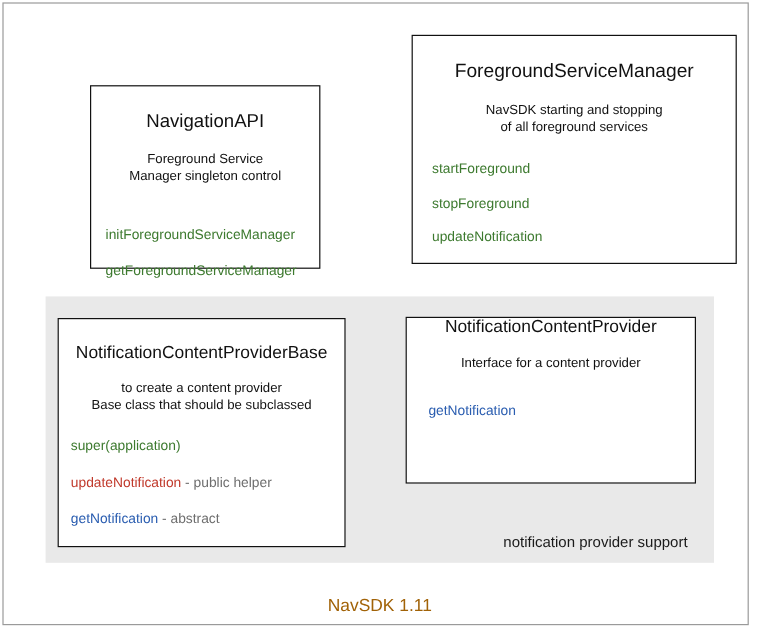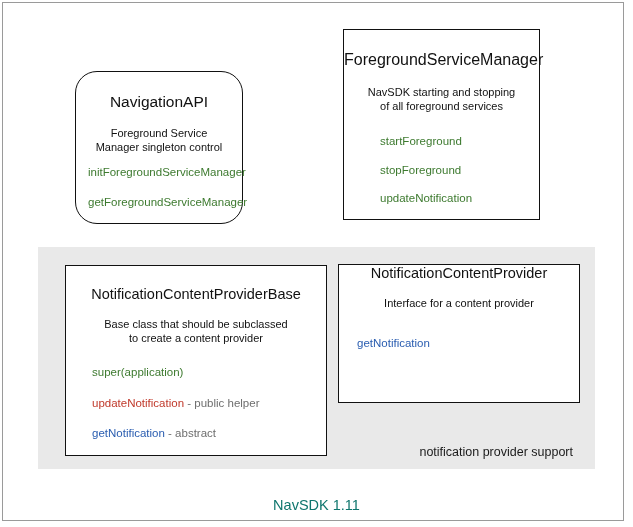--- a/index.html
+++ b/index.html
@@ -85,68 +85,67 @@
   }
   .member-name.green { color: #3d7a2f; }
   .member-name.blue  { color: #2a5db0; margin-top: 36px; }
   .member-name.red   { color: #c0392b; }
   .member-note { color: #6e6e6e; }
 
   
   #box-navigation-api {
     left: 75px;
     top: 71px;
-    width: 168px;
+    width: 192px;
     height: 153px;
-    border-radius: 22px;
   }
   #box-navigation-api .class-title {
     font-size: 15.5px;
     margin-top: 21px;
   }
   #box-navigation-api .class-desc { margin-top: 15px; }
   #box-navigation-api .member-list {
-    margin-top: 13px;
+    margin-top: 37px;
     padding-left: 12px;
   }
   #box-navigation-api .member { margin-bottom: 18px; }
 
   
   #box-foreground-service-manager {
     left: 343px;
     top: 29px;
-    width: 197px;
+    width: 271px;
     height: 191px;
   }
   #box-foreground-service-manager .class-title {
     font-size: 16px;
     margin-top: 21px;
   }
   #box-foreground-service-manager .class-desc { margin-top: 16px; }
   #box-foreground-service-manager .member-list {
     margin-top: 23px;
     padding-left: 16px;
   }
-  #box-foreground-service-manager .member { margin-bottom: 17px; margin-left: 20px; }
+  #box-foreground-service-manager .member { margin-bottom: 17px; }
 
   
   #box-notification-content-provider-base {
-    left: 65px;
+    left: 48px;
     top: 265px;
-    width: 262px;
+    width: 240px;
     height: 191px;
   }
   #box-notification-content-provider-base .class-title {
     font-size: 14.5px;
     margin-top: 20px;
   }
   #box-notification-content-provider-base .class-desc { margin-top: 15px; }
   #box-notification-content-provider-base .member-list {
     margin-top: 22px;
-    padding-left: 26px;
+    padding-left: 10px;
   }
   #box-notification-content-provider-base .member { margin-bottom: 19px; }
 
   
   #box-notification-content-provider {
     left: 338px;
     top: 264px;
     width: 242px;
     height: 139px;
   }
@@ -161,21 +160,21 @@
   #box-notification-content-provider .member { margin-bottom: 0; }
 
   
   .footer-caption {
     position: absolute;
     left: 0;
     right: 0;
     top: 497px;
     text-align: center;
     font-size: 14.5px;
-    color: #0f766e;
+    color: #a16207;
   }
 </style>
 </head>
 <body>
 
 <div id="canvas">
 
   <div class="page-frame"></div>
 
   <div class="group-panel">
@@ -213,22 +212,22 @@
       </li>
       <li class="member">
         <span class="member-name green">updateNotification</span><span class="member-note"></span>
       </li>
     </ul>
   </div>
 
   <div class="class-box" id="box-notification-content-provider-base">
     <div class="class-title">NotificationContentProviderBase</div>
     <div class="class-desc">
+      <span class="desc-line">to create a content provider</span>
       <span class="desc-line">Base class that should be subclassed</span>
-      <span class="desc-line">to create a content provider</span>
     </div>
     <ul class="member-list">
       <li class="member">
         <span class="member-name green">super(application)</span><span class="member-note"></span>
       </li>
       <li class="member">
         <span class="member-name red">updateNotification</span><span class="member-note"> - public helper</span>
       </li>
       <li class="member">
         <span class="member-name blue">getNotification</span><span class="member-note"> - abstract</span>

